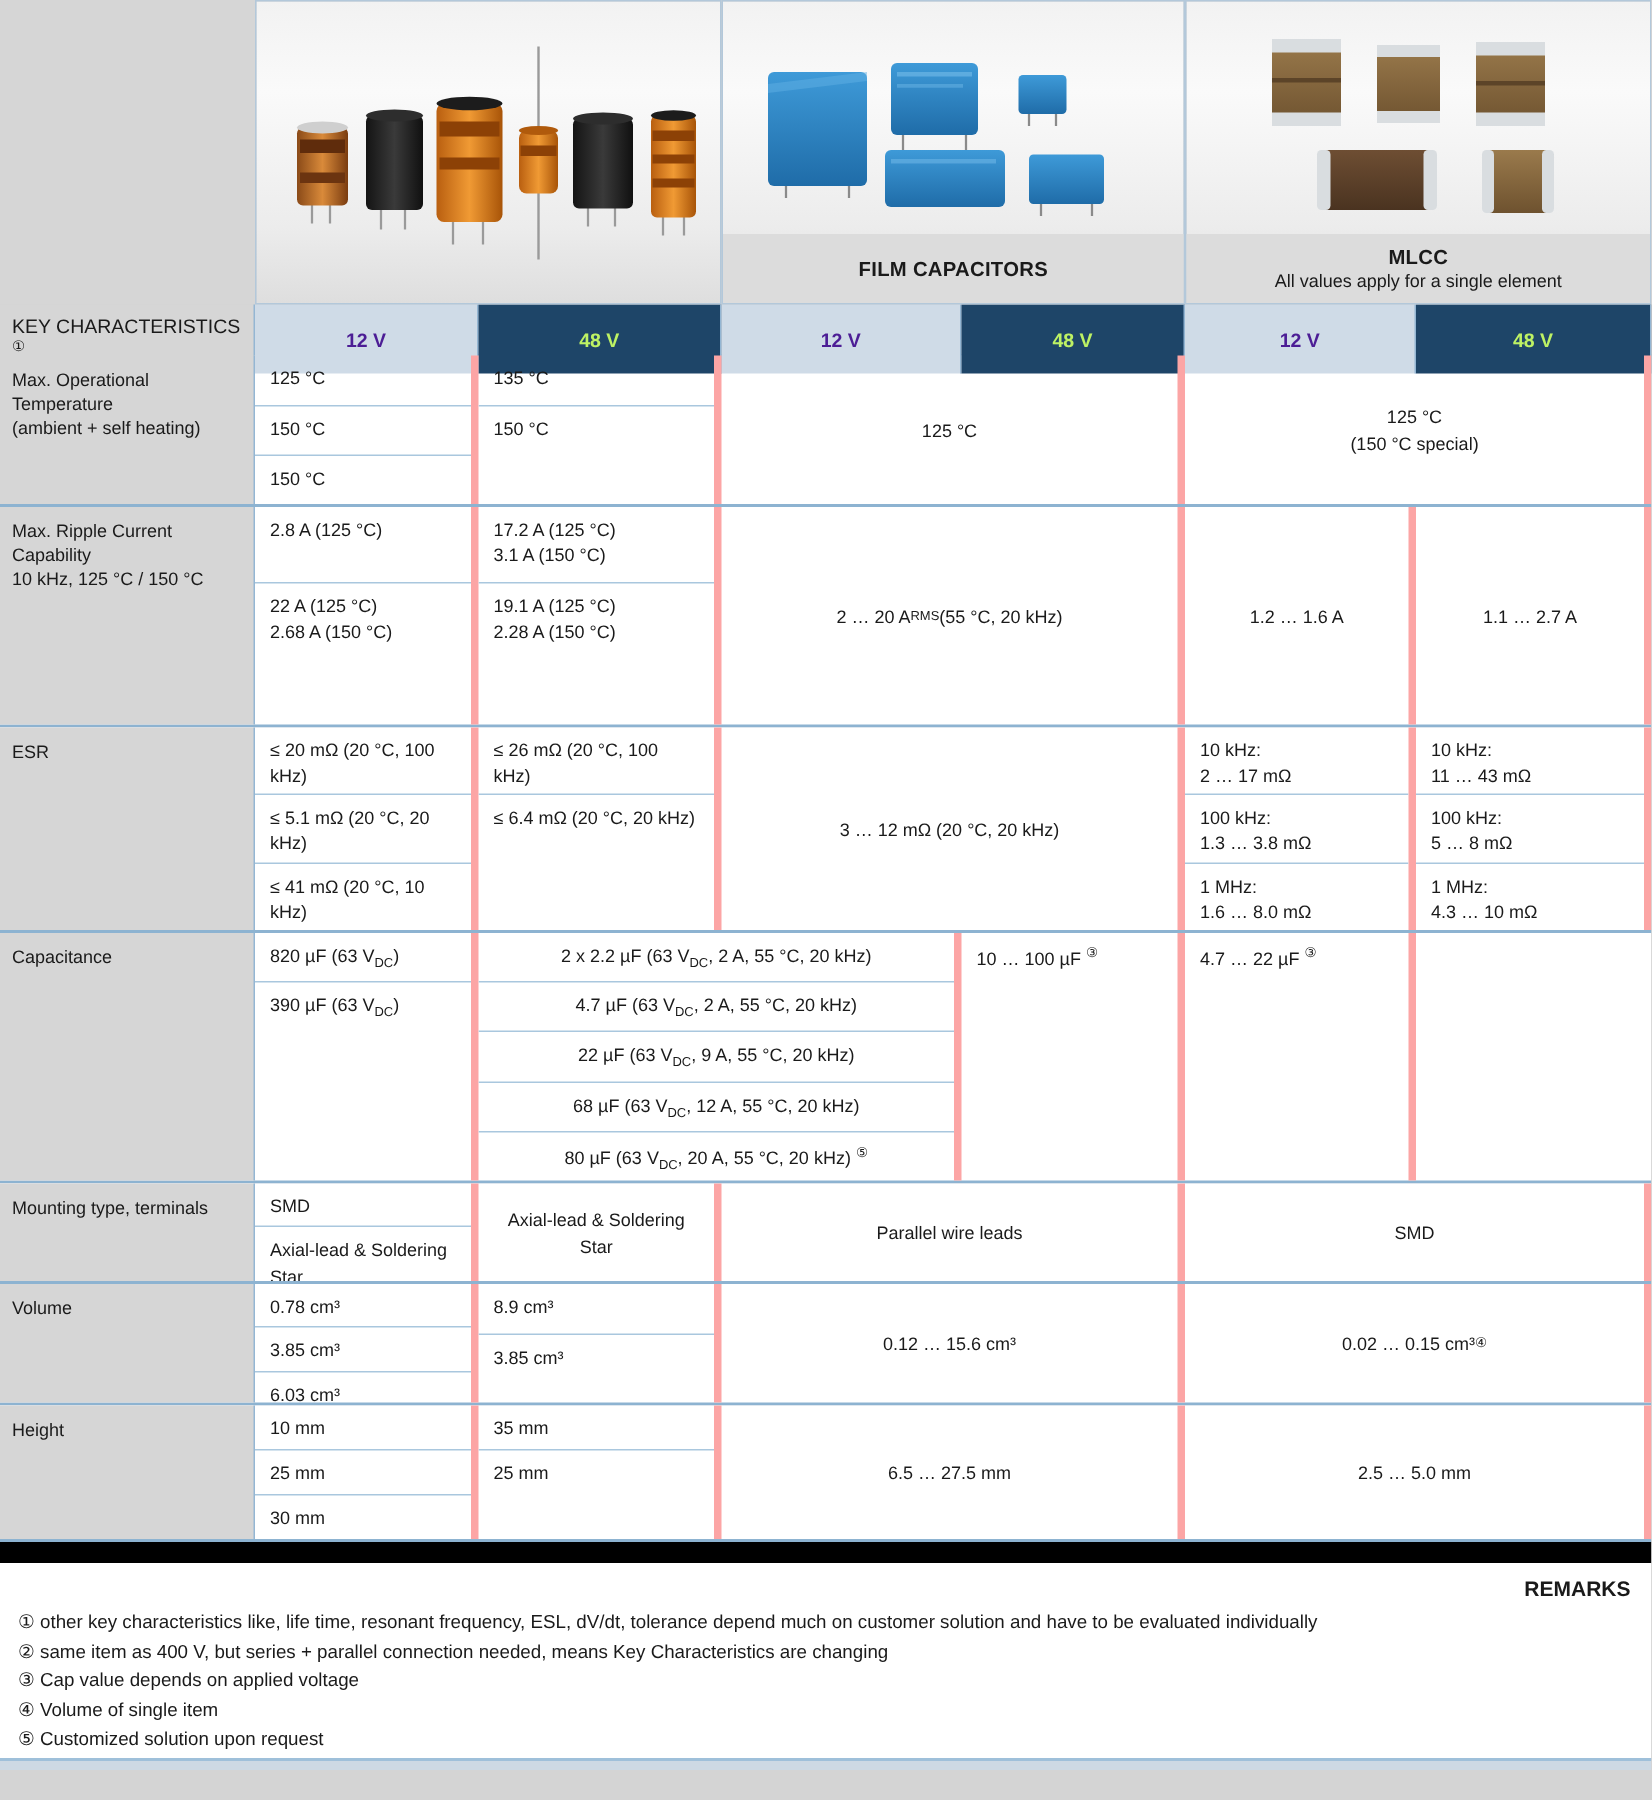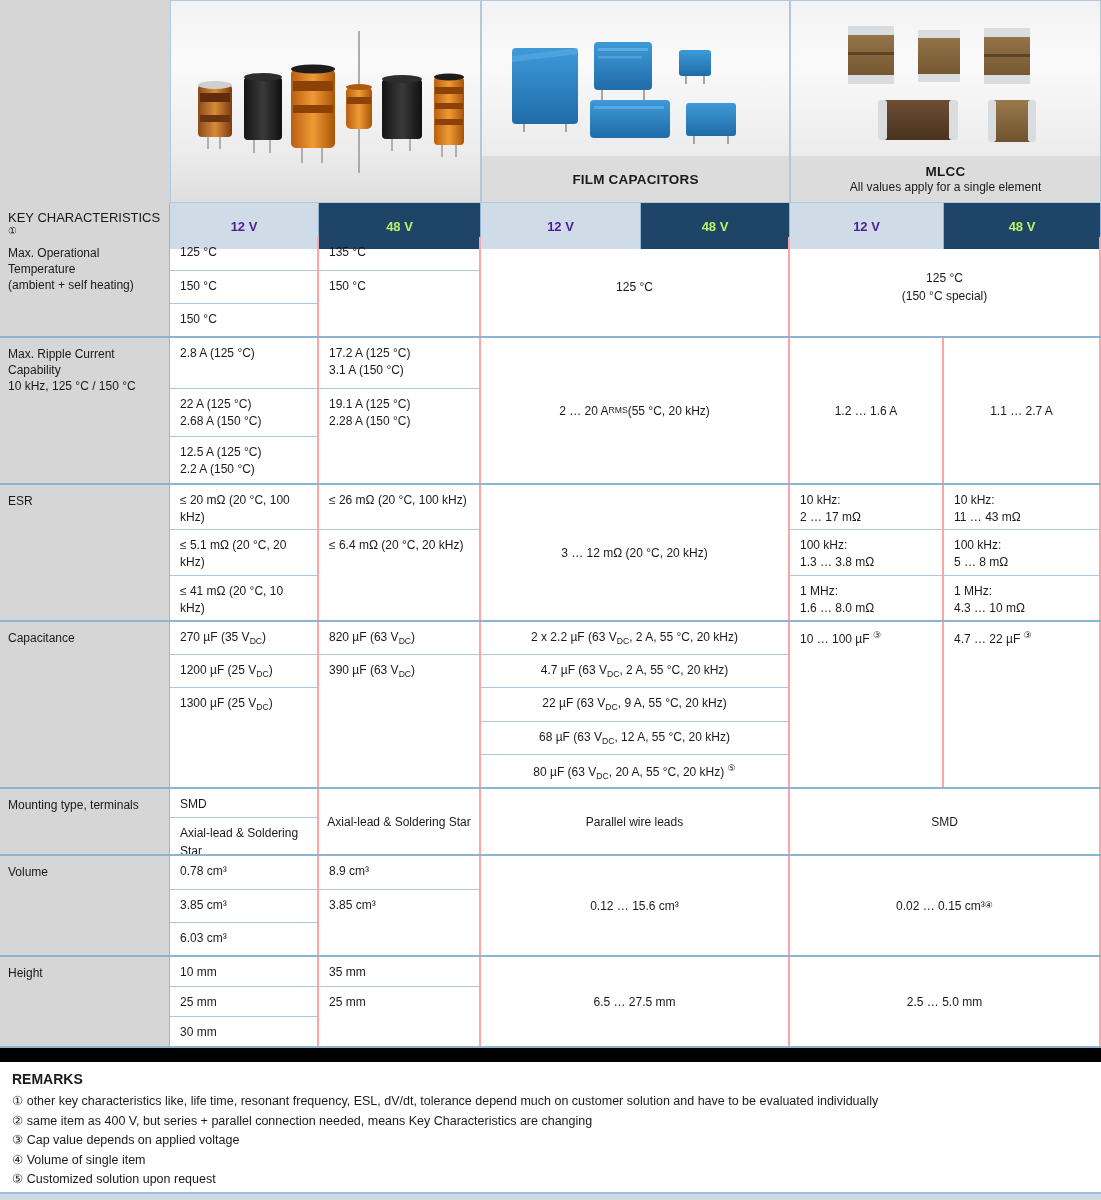--- a/index.html
+++ b/index.html
@@ -22,34 +22,34 @@
   
   .r-header { height:34px; border-bottom:1px solid #8db3d1; }
   .hdr-label { background:#d6d6d6; font-weight:normal; font-size:13px; padding:7px 8px; border-right:1px solid #94b6d3; }
   .vh { display:flex; align-items:center; justify-content:center; font-weight:bold; font-size:13px; border-right:1px solid #94b6d3; }
   .vh.light { background:#cfdbe7; color:#4c1d95; }
   .vh.dark { background:#1e4568; color:#bef264; }
 
   
   .r-char { border-bottom:2px solid #8db3d1; background:#fff; }
   .label-cell { background:#d6d6d6; padding:8px 8px; font-size:12px; line-height:1.35; border-right:1px solid #94b6d3; white-space:pre-line; }
-  .cell { border-right:2px solid #fca5a5; overflow:hidden; }
+  .cell { border-right:5px solid #fca5a5; overflow:hidden; }
   .stack { display:flex; flex-direction:column; }
   .sub { border-bottom:1px solid #a9c7de; padding:7px 10px 4px 10px; font-size:12px; line-height:1.45; white-space:pre-line; }
   .sub:last-child { border-bottom:none; flex:1; }
   .subc { text-align:center; }
   .center { display:flex; align-items:center; justify-content:center; text-align:center; font-size:12px; line-height:1.5; white-space:pre-line; padding:4px 8px; }
   .topleft { padding:7px 10px; font-size:12px; line-height:1.45; white-space:pre-line; }
   .sub-sub { vertical-align:sub; font-size:0.72em; }
   .sup-sup { vertical-align:super; font-size:0.75em; }
 
   
   .blackbar { height:14px; background:#000; width:1101px; }
   .remarks { height:130px; background:#fff; padding:9px 14px 0 12px; }
-  .remarks-title { font-weight:bold; font-size:14px; margin-bottom:8px; }
+  .remarks-title { font-weight:bold; font-size:14px; margin-bottom:8px;text-align:right; }
   .remark-item { font-size:12.5px; line-height:1.0; margin-bottom:7px; }
   .bottomstrip { height:8px; background:#cdd9e4; border-top:2px solid #9fc0da; width:1101px; }
 
   svg { display:block; }
 </style>
 </head>
 <body>
 
 <div class="page">
 
@@ -212,22 +212,20 @@
 (150 °C special)</div>
   </div>
 
   <div class="row r-char" style="height:147px">
     <div class="label-cell">Max. Ripple Current Capability
 10 kHz, 125 °C / 150 °C</div>
     <div class="cell stack">
       <div class="sub" style="height:51px">2.8 A (125 °C)</div>
       <div class="sub" style="height:48px">22 A (125 °C)
 2.68 A (150 °C)</div>
-      <div class="sub">12.5 A (125 °C)
-2.2 A (150 °C)</div>
     </div>
     <div class="cell stack">
       <div class="sub" style="height:51px">17.2 A (125 °C)
 3.1 A (150 °C)</div>
       <div class="sub">19.1 A (125 °C)
 2.28 A (150 °C)</div>
     </div>
     <div class="cell center span2"><span>2 … 20 A</span><span class="sub-sub">RMS</span><span> (55 °C, 20 kHz)</span></div>
     <div class="cell center">1.2 … 1.6 A</div>
     <div class="cell center">1.1 … 2.7 A</div>
@@ -259,25 +257,20 @@
       <div class="sub" style="height:46px">100 kHz:
 5 … 8 mΩ</div>
       <div class="sub">1 MHz:
 4.3 … 10 mΩ</div>
     </div>
   </div>
 
   <div class="row r-char" style="height:167px">
     <div class="label-cell">Capacitance</div>
     <div class="cell stack">
-      <div class="sub" style="height:33px"><span>270 µF (35 V</span><span class="sub-sub">DC</span><span>)</span></div>
-      <div class="sub" style="height:33px"><span>1200 µF (25 V</span><span class="sub-sub">DC</span><span>)</span></div>
-      <div class="sub"><span>1300 µF (25 V</span><span class="sub-sub">DC</span><span>)</span></div>
-    </div>
-    <div class="cell stack">
       <div class="sub" style="height:33px"><span>820 µF (63 V</span><span class="sub-sub">DC</span><span>)</span></div>
       <div class="sub"><span>390 µF (63 V</span><span class="sub-sub">DC</span><span>)</span></div>
     </div>
     <div class="cell stack span2">
       <div class="sub subc" style="height:33px"><span>2 x 2.2 µF (63 V</span><span class="sub-sub">DC</span><span>, 2 A, 55 °C, 20 kHz)</span></div>
       <div class="sub subc" style="height:33px"><span>4.7 µF (63 V</span><span class="sub-sub">DC</span><span>, 2 A, 55 °C, 20 kHz)</span></div>
       <div class="sub subc" style="height:34px"><span>22 µF (63 V</span><span class="sub-sub">DC</span><span>, 9 A, 55 °C, 20 kHz)</span></div>
       <div class="sub subc" style="height:33px"><span>68 µF (63 V</span><span class="sub-sub">DC</span><span>, 12 A, 55 °C, 20 kHz)</span></div>
       <div class="sub subc"><span>80 µF (63 V</span><span class="sub-sub">DC</span><span>, 20 A, 55 °C, 20 kHz) </span><span class="sup-sup">⑤</span></div>
     </div>
@@ -289,21 +282,21 @@
     <div class="label-cell">Mounting type, terminals</div>
     <div class="cell stack">
       <div class="sub" style="height:33px">SMD</div>
       <div class="sub">Axial-lead &amp; Soldering Star</div>
     </div>
     <div class="cell center">Axial-lead &amp; Soldering Star</div>
     <div class="cell center span2">Parallel wire leads</div>
     <div class="cell center span2">SMD</div>
   </div>
 
-  <div class="row r-char" style="height:101px">
+  <div class="row r-char" style="height:81px">
     <div class="label-cell">Volume</div>
     <div class="cell stack">
       <div class="sub" style="height:34px">0.78 cm³</div>
       <div class="sub" style="height:33px">3.85 cm³</div>
       <div class="sub">6.03 cm³</div>
     </div>
     <div class="cell stack">
       <div class="sub" style="height:34px">8.9 cm³</div>
       <div class="sub">3.85 cm³</div>
     </div>

